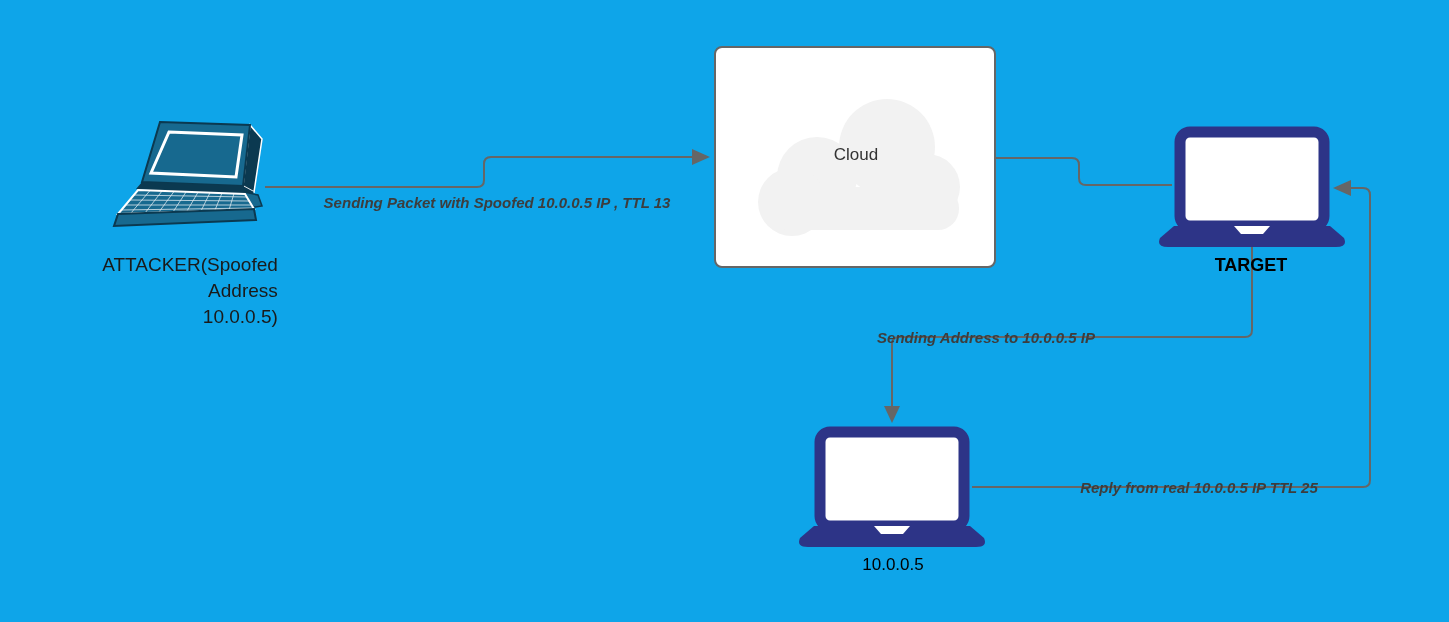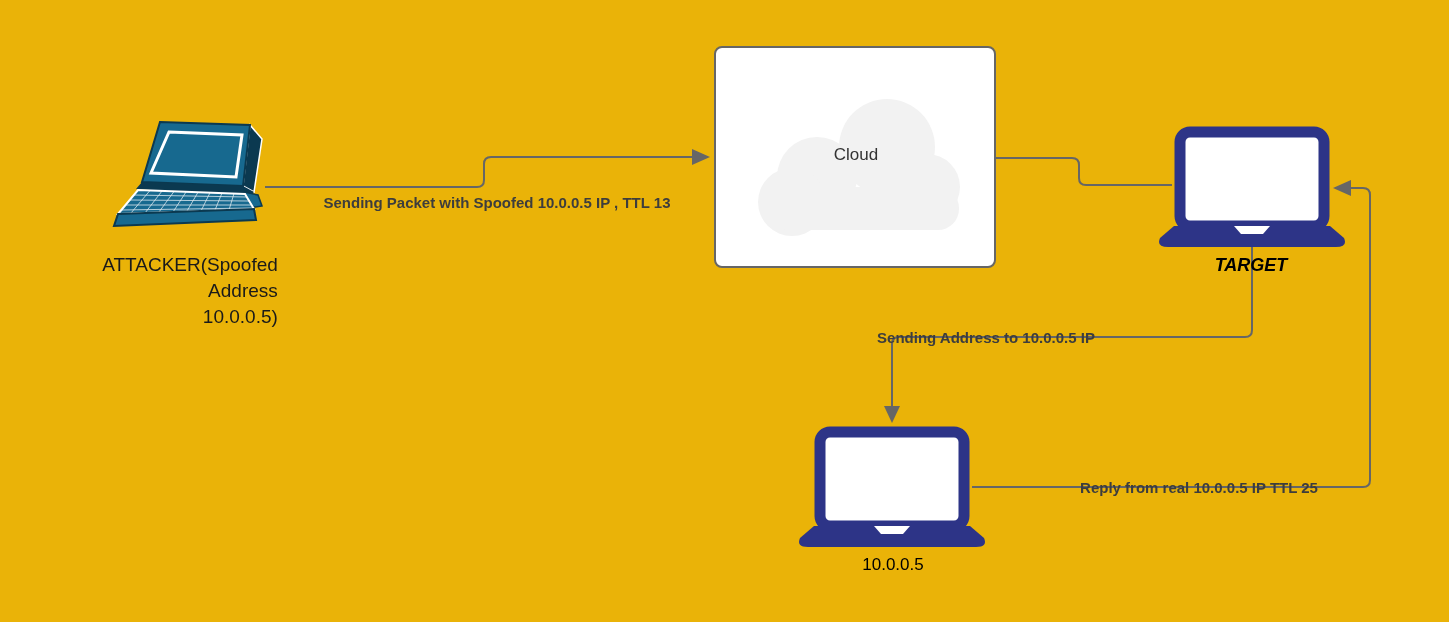--- a/index.html
+++ b/index.html
@@ -4,40 +4,40 @@
 <style>
   :root{
     --edge-line:#666666; --cloud-box-border:#666666; --cloud-shape-fill:#f2f2f2;
     --attacker-laptop-fill:#17698f; --attacker-laptop-dark:#0b3950;
     --navy-laptop-fill:#2d3487; --edge-label-text:#3d3d3d;
     --node-label-text:#1a1a1a; --cloud-label-text:#333333;
   }
   *{margin:0;padding:0;box-sizing:border-box;}
   html,body{background:#ffffff;}
   .canvas{
-    position:relative;width:1449px;height:622px;background:#eab308;overflow:hidden;
+    position:relative;width:1449px;height:622px;background:#0ea5e9;overflow:hidden;
     font-family:"Liberation Sans",sans-serif;
   }
   .abs{position:absolute;}
   .edge-layer{left:0;top:0;width:1449px;height:622px;pointer-events:none;}
   .edge{stroke:var(--edge-line);stroke-width:2;fill:none;}
   .arrowhead{fill:var(--edge-line);stroke:none;}
   .edge-label{
     position:absolute;transform:translate(-50%,-50%);
     font-size:15px;font-weight:bold;color:var(--edge-label-text);
-    white-space:nowrap;text-align:center;
+    white-space:nowrap;text-align:center;font-style:italic;
   }
   .node-label{
     position:absolute;transform:translate(-50%,0);
     font-size:19px;color:var(--node-label-text);line-height:26px;
     text-align:right;white-space:pre-line;
   }
   .target-label{
     position:absolute;transform:translate(-50%,-50%);
-    font-size:18px;font-weight:bold;font-style:italic;color:#000000;white-space:nowrap;text-align:right;
+    font-size:18px;font-weight:bold;color:#000000;white-space:nowrap;text-align:right;
   }
   .host-label{
     position:absolute;transform:translate(-50%,-50%);
     font-size:17px;color:#000000;white-space:nowrap;
   }
   .cloud-box{
     position:absolute;left:714px;top:46px;width:282px;height:222px;
     background:#ffffff;border:2px solid var(--cloud-box-border);border-radius:8px;
   }
   .cloud-label{

